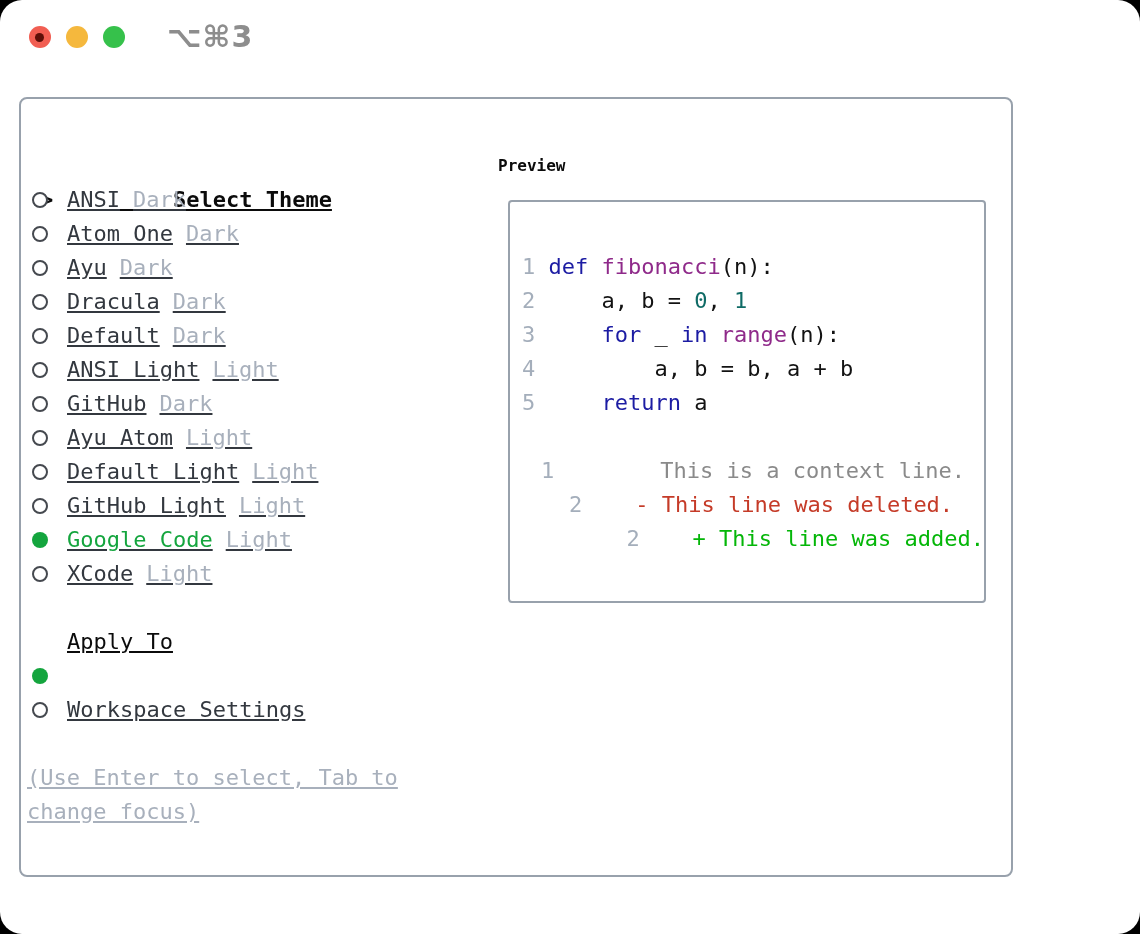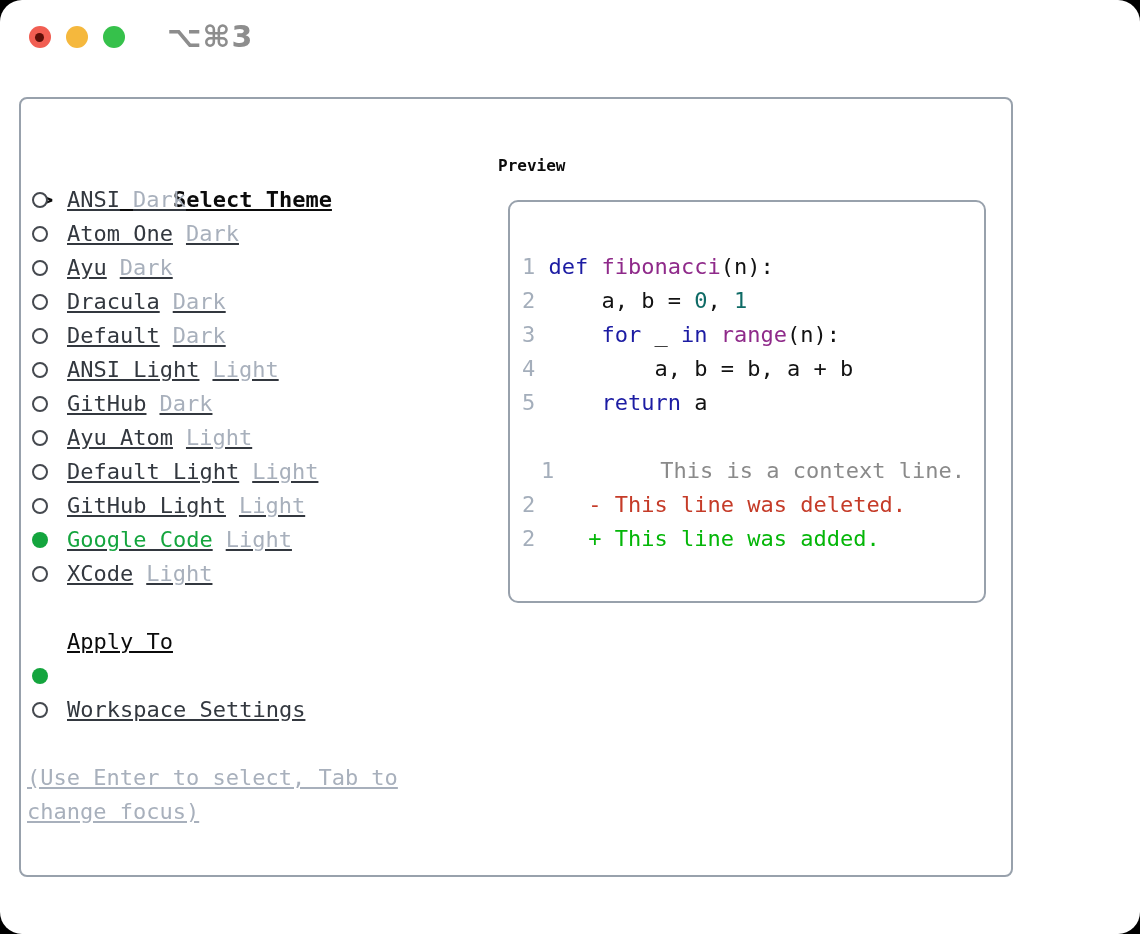--- a/index.html
+++ b/index.html
@@ -29,31 +29,31 @@
          box-sizing:border-box;border:2px solid var(--radio-outline,#45494f);background:#fff;}
   .radio.on{border:none;background:var(--selected-green,#14a53e);}
   .item.selected .label{color:var(--selected-green,#14a53e);}
   .tag{color:var(--tag-text,#a8b0bc);margin-left:13px;}
   .row.blank{height:34px;}
   .row.hint{padding-left:0;color:var(--hint-text,#a8b0bc);}
 
   .right-header{position:absolute;left:477px;top:50px;height:34px;line-height:34px;
                 font-size:16px;font-weight:bold;color:var(--header-black,#0b0b0b);}
   .pbox{position:absolute;left:487px;top:101px;width:478px;height:403px;box-sizing:border-box;
-        border:2px solid var(--border-gray,#98a1ac);border-radius:10px;background:#fff;
+        border:2px solid var(--border-gray,#98a1ac);border-radius:4px;background:#fff;
         padding:14px 0 0 12px;overflow:hidden;}
   .pline{height:34px;line-height:34px;font-size:22px;white-space:pre;color:var(--code-black,#121212);}
   .spacer{height:34px;}
   .lnum{color:var(--line-number,#a4aebb);}
   .tok-kw{color:var(--keyword-blue,#1c1ca3);}
   .tok-fn{color:var(--function-purple,#8f2a8a);}
   .tok-lit{color:var(--literal-teal,#0f6b66);}
   .diff-context{color:var(--context-gray,#8a8a8a);text-align:center;}
-  .diff-deleted{color:var(--deleted-red,#c53b28);}
-  .diff-added{color:var(--added-green,#04b608);}
+  .diff-deleted{color:var(--deleted-red,#c53b28);margin-left:47px;}
+  .diff-added{color:var(--added-green,#04b608);text-align:right;}
 </style>
 </head>
 <body>
 
 <div class="window">
 
   <div class="tl tl-close">
     <span class="tl-dot"></span>
   </div>
   <div class="tl tl-min"></div>

